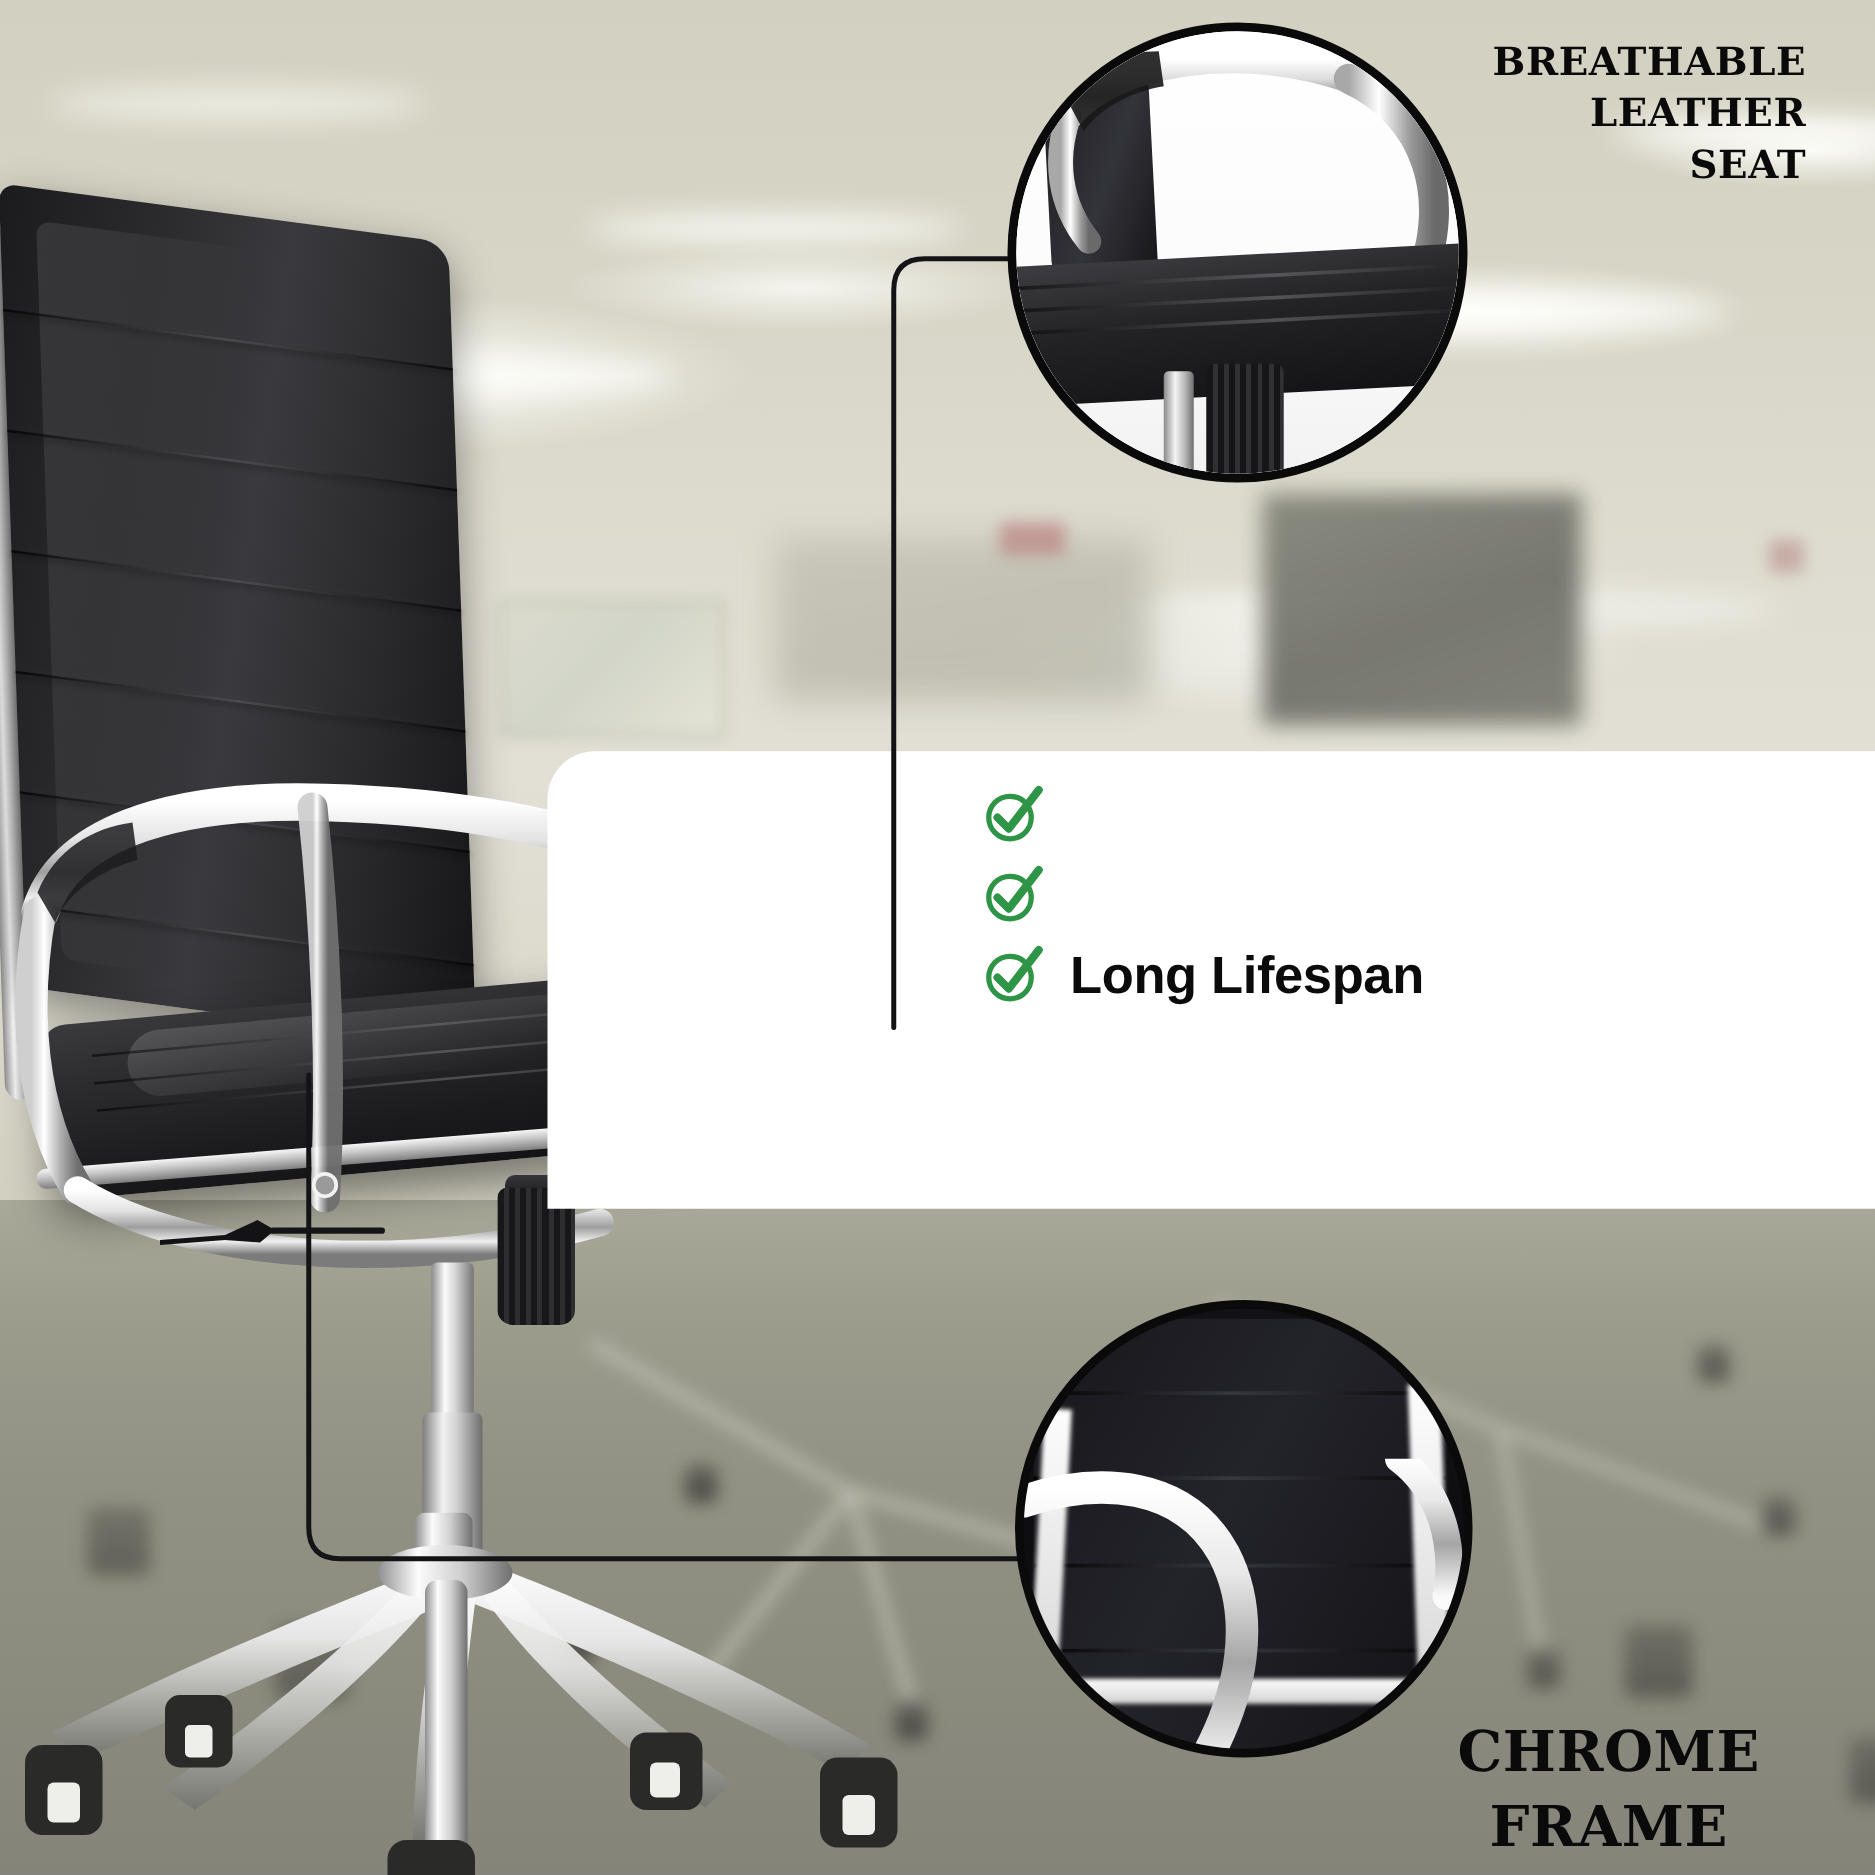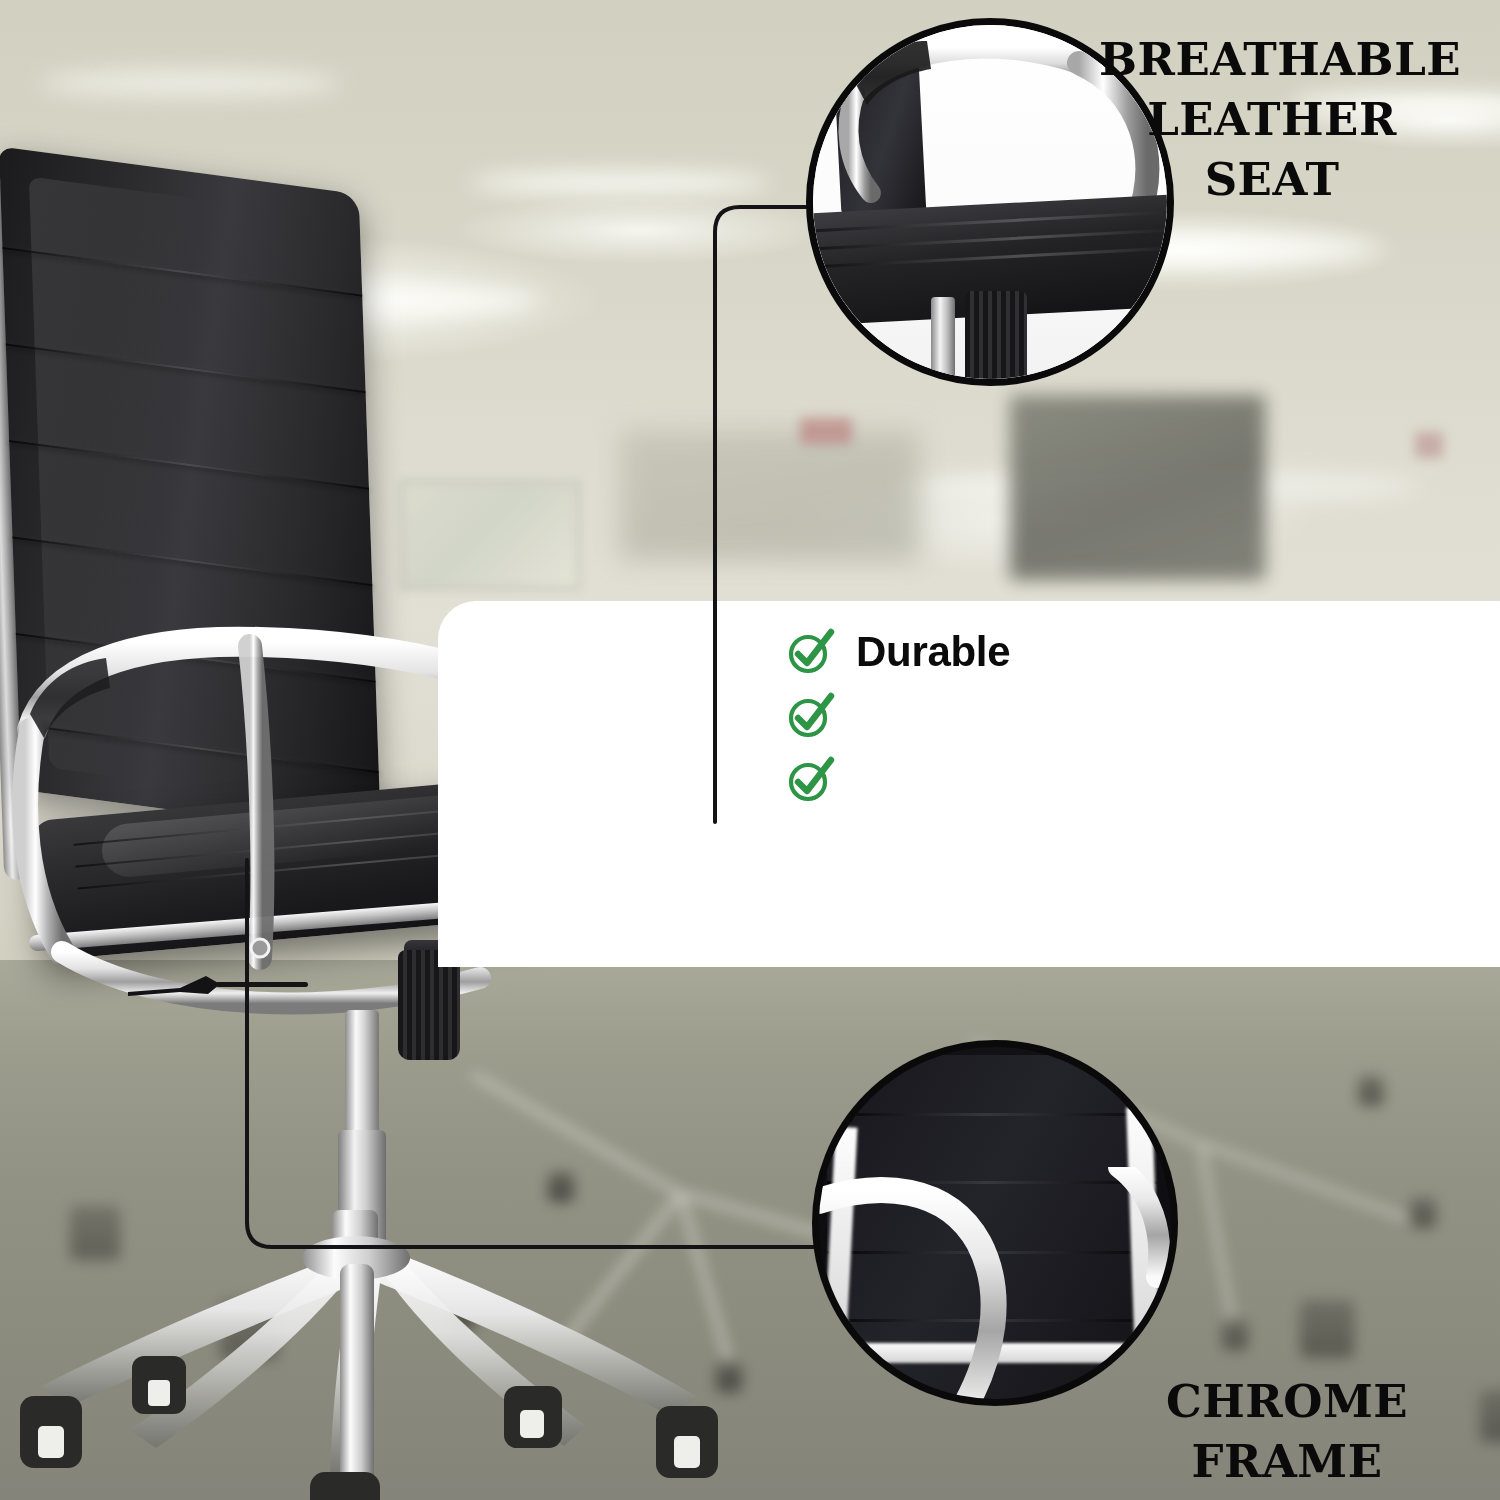--- a/index.html
+++ b/index.html
@@ -253,21 +253,21 @@
   
   .connectors { position:absolute; inset:0; z-index:25; pointer-events:none; }
   .connectors svg { width:100%; height:100%; }
 
   
   .caption {
     position:absolute; z-index:35; text-align:center;
     font-family:"DejaVu Serif", serif; font-weight:bold;
     color:#0a0a0a; line-height:1.33; letter-spacing:.5px;
   }
-  .caption-top { left:1099px; top:30px; width:346px; font-size:45px; }
+  .caption-top { left:1099px; top:30px; width:346px; font-size:31px;text-align:right; }
   .caption-bottom { left:1078px; top:1372px; width:418px; font-size:45px; }
   .cap-line { display:block; }
 </style>
 </head>
 <body>
 
 <div id="stage">
 
   <div class="bg">
     <div class="bg-ceiling"></div>
@@ -426,48 +426,48 @@
   <div class="connectors">
     <svg viewBox="0 0 1500 1500" preserveAspectRatio="none">
       <path d="M806 207 L 740 207 Q 715 207 715 232 L 715 822" fill="none" stroke="#141416" stroke-width="4" stroke-linecap="round"></path>
       <path d="M247 860 L 247 1222 Q 247 1247 272 1247 L 818 1247" fill="none" stroke="#141416" stroke-width="4" stroke-linecap="round"></path>
     </svg>
   </div>
 
   <div class="panel">
     <div class="features">
 
+
       <div class="frow">
         <span class="fcheck">
           <svg viewBox="0 0 48 48">
             <circle cx="22" cy="26" r="17" fill="none" stroke="#2e9446" stroke-width="4.2"></circle>
             <path d="M12 26 L 21 35 L 45 4" fill="none" stroke="#2e9446" stroke-width="6.4" stroke-linecap="round" stroke-linejoin="round"></path>
           </svg>
         </span>
-        <span class="flabel">Durable</span>
       </div>
 
       <div class="frow">
         <span class="fcheck">
           <svg viewBox="0 0 48 48">
             <circle cx="22" cy="26" r="17" fill="none" stroke="#2e9446" stroke-width="4.2"></circle>
             <path d="M12 26 L 21 35 L 45 4" fill="none" stroke="#2e9446" stroke-width="6.4" stroke-linecap="round" stroke-linejoin="round"></path>
           </svg>
         </span>
       </div>
 
       <div class="frow">
         <span class="fcheck">
           <svg viewBox="0 0 48 48">
             <circle cx="22" cy="26" r="17" fill="none" stroke="#2e9446" stroke-width="4.2"></circle>
             <path d="M12 26 L 21 35 L 45 4" fill="none" stroke="#2e9446" stroke-width="6.4" stroke-linecap="round" stroke-linejoin="round"></path>
           </svg>
         </span>
-      </div>
-
+        <span class="flabel">Long Lifespan</span>
+      </div>
 
 
     </div>
   </div>
 
   <div class="callout callout-top">
     <div class="co-inner">
       <div class="zs-bg"></div>
       <div class="zs-backpad"></div>
       <div class="zs-arm">

